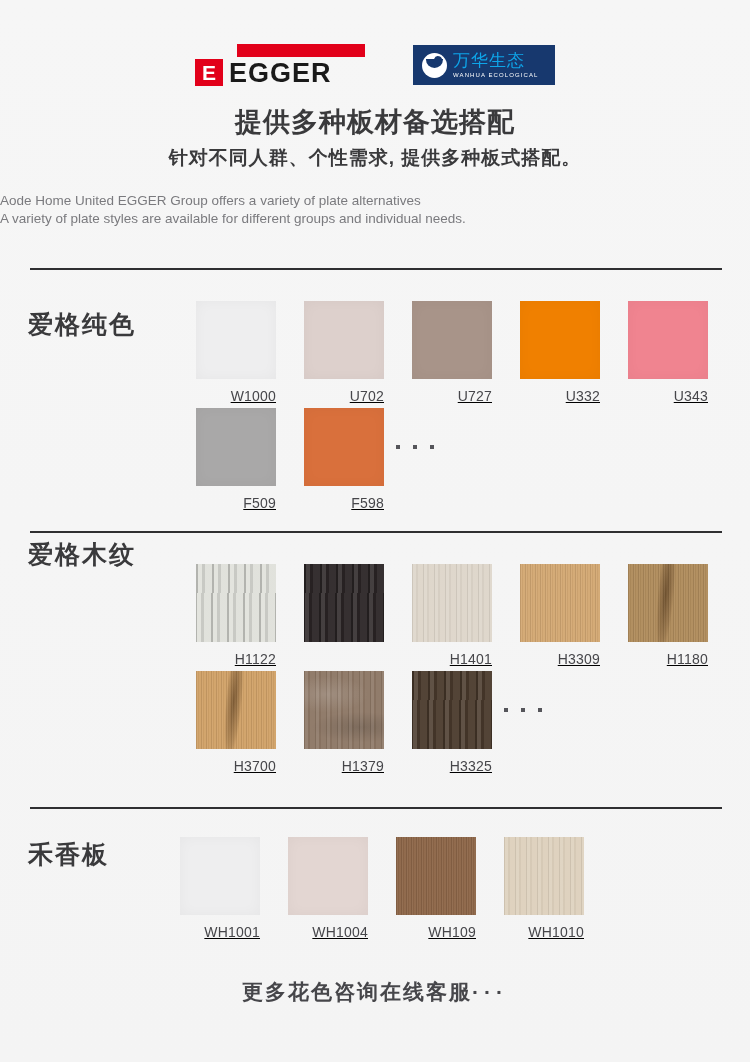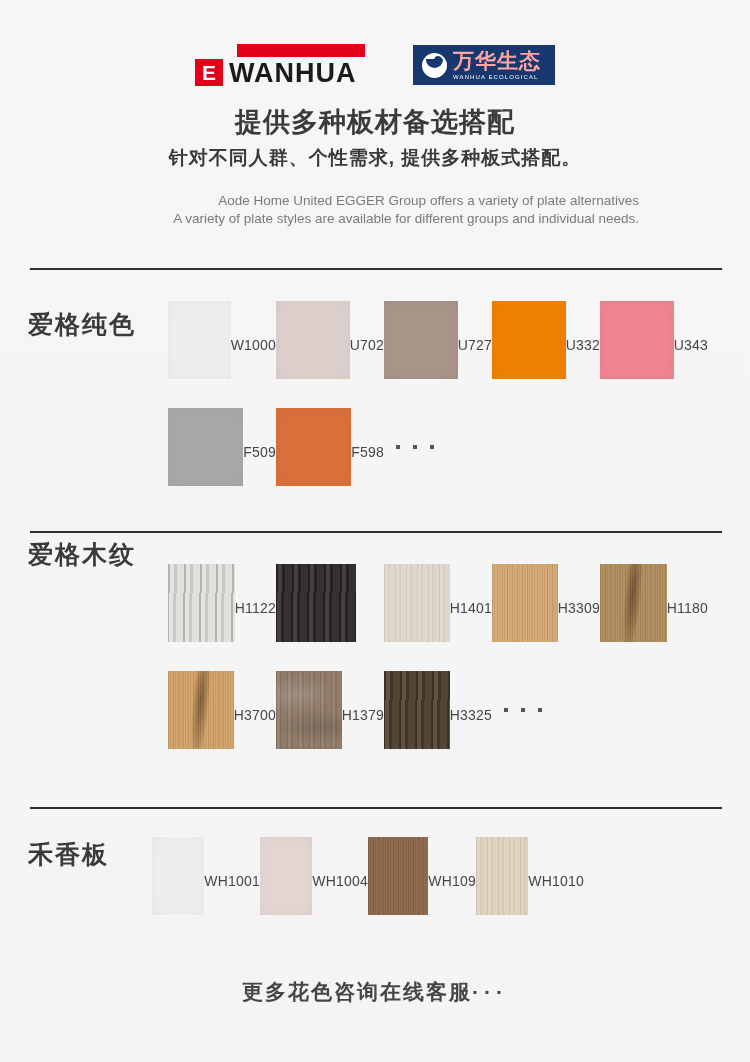--- a/index.html
+++ b/index.html
@@ -49,35 +49,35 @@
     width: 17px; height: 9px; border-radius: 0 0 10px 10px;
     background: #17386e;
   }
   .wanhua-mark::after {
     content: ""; position: absolute; left: 12px; top: 3px;
     width: 8px; height: 8px; border-radius: 50% 50% 50% 0;
     background: #17386e; transform: rotate(18deg);
   }
   .wanhua-text { display: flex; flex-direction: column; line-height: 1; }
   .wanhua-cn {
-    color: #fca5a5; font-size: 21px; font-weight: 700; letter-spacing: 1px;
+    color: #0ea5e9; font-size: 17px; font-weight: 400; letter-spacing: 1px;
   }
   .wanhua-en {
     color: #fff; font-size: 6px; letter-spacing: 1.1px; margin-top: 3px;
   }
 
   
   .headline {
     position: absolute; left: 0; width: 750px; text-align: center;
     color: #3a3a3c; font-weight: 900; letter-spacing: 1px;
   }
   .headline-1 { top: 104px; font-size: 27px; }
   .headline-2 { top: 145px; font-size: 19px; }
   .subline {
-    position: absolute; left: 0; width: 639px; text-align: right;
+    position: absolute; left: 0; width: 639px; text-align: left;
     color: #7a7a7e; font-size: 13.5px; line-height: 19px;
   }
   .subline-1 { top: 191px; }
   .subline-2 { top: 209px; }
 
   
   .divider {
     position: absolute; left: 30px; width: 692px; height: 2px;
     background: #2f2f31;
   }
@@ -91,22 +91,23 @@
     font-size: 25px; font-weight: 900; color: #3a3a3c; letter-spacing: 2px;
     white-space: nowrap;
   }
   .sl1 { top: 308px; }
   .sl2 { top: 538px; }
   .sl3 { top: 838px; }
 
   
   .row { position: absolute; display: flex; }
   .cell {
-    display: flex; flex-direction: row; align-items: center;
+    display: flex; flex-direction: column; align-items: flex-end;
     width: 108px;
+    text-decoration: underline;
   }
   .sw {
     width: 80px; height: 78px; position: relative; overflow: hidden;
     background: #ddd;
   }
   .cap {
     margin-top: 9px; font-size: 14px; color: #46464a;
     font-family: "Liberation Sans", sans-serif; letter-spacing: .2px;
   }
   .cap.blank { visibility: hidden; }
@@ -166,21 +167,21 @@
 </style>
 </head>
 <body>
 
 <div class="page">
 
   <div class="logo-row">
     <div class="egger-logo">
       <div class="egger-bar"></div>
       <div class="egger-e">E</div>
-      <div class="egger-word">WANHUA</div>
+      <div class="egger-word">EGGER</div>
     </div>
     <div class="wanhua-logo">
       <div class="wanhua-mark"></div>
       <div class="wanhua-text">
         <span class="wanhua-cn">万华生态</span>
         <span class="wanhua-en">WANHUA ECOLOGICAL</span>
       </div>
     </div>
   </div>
 

